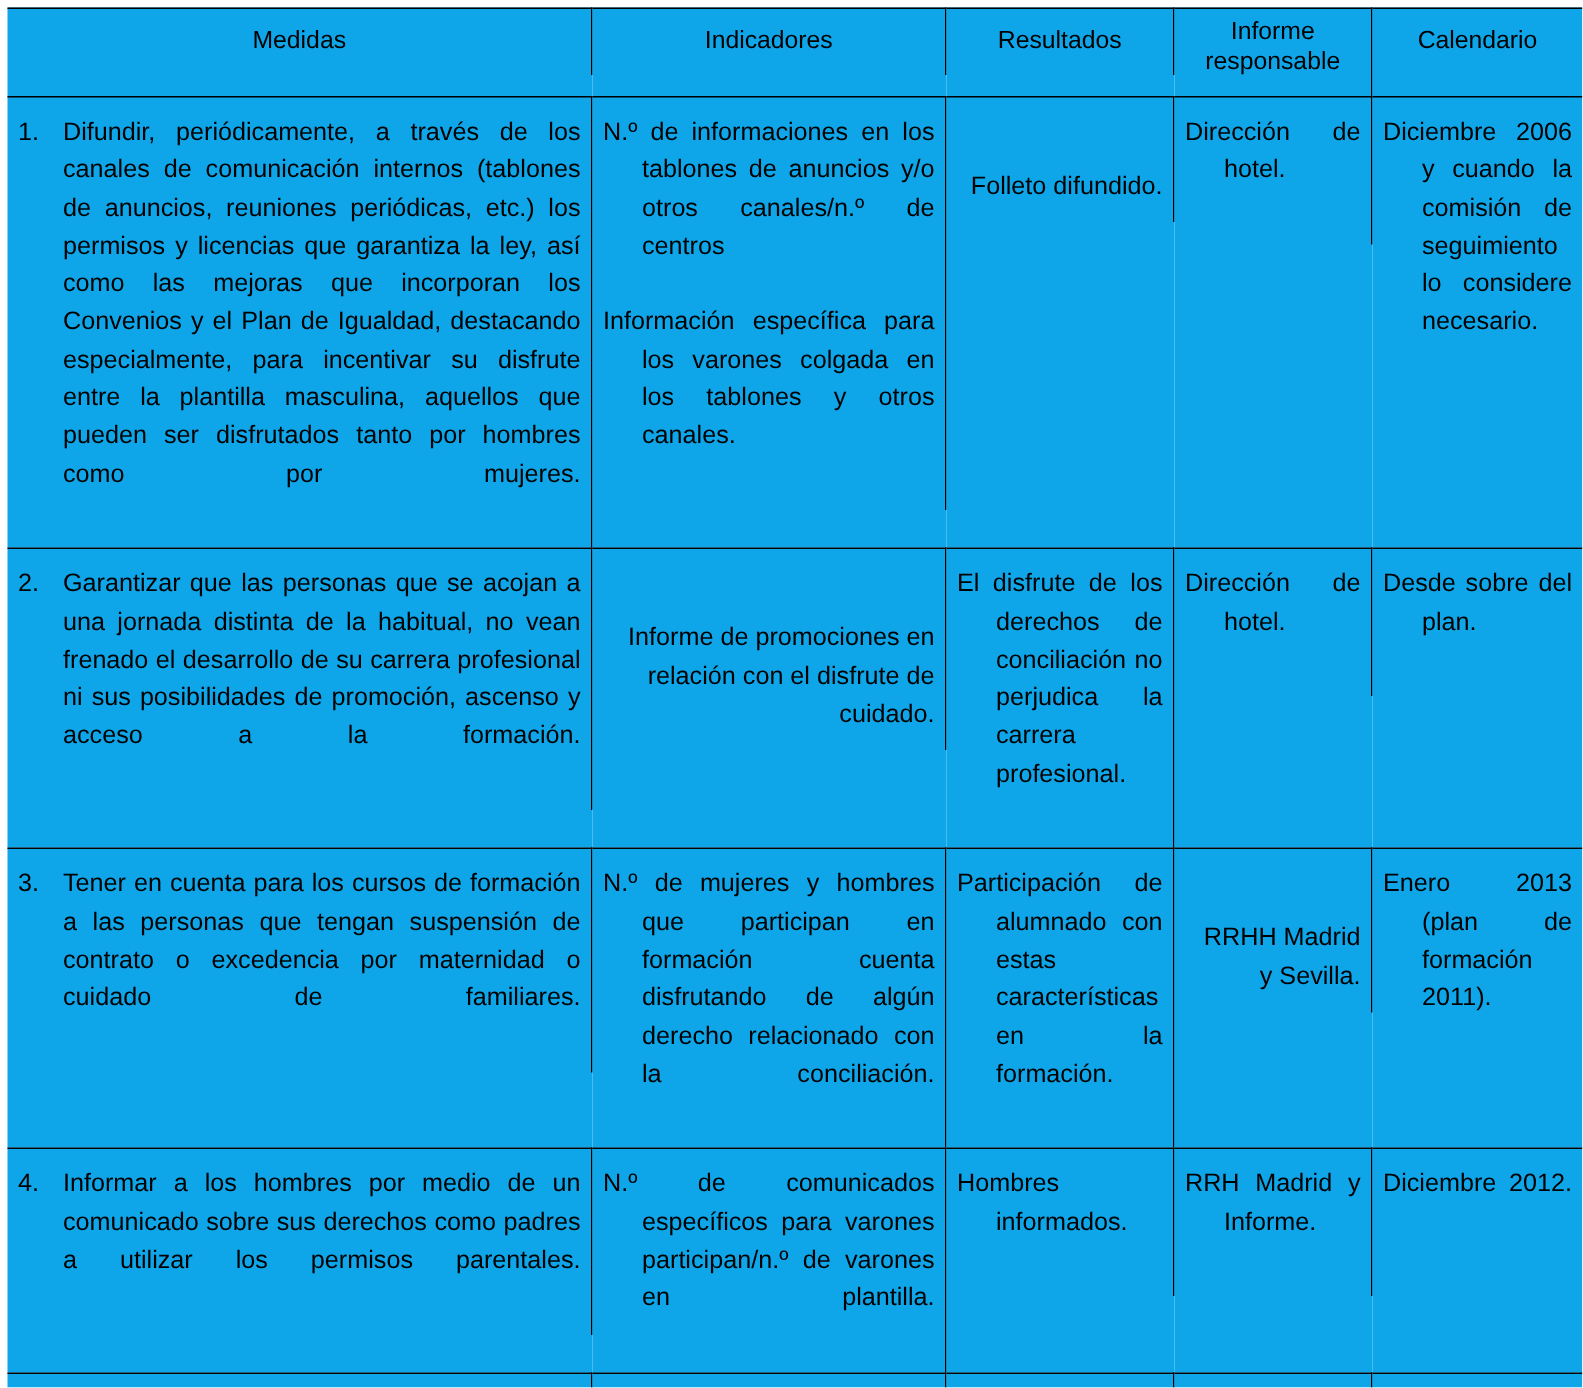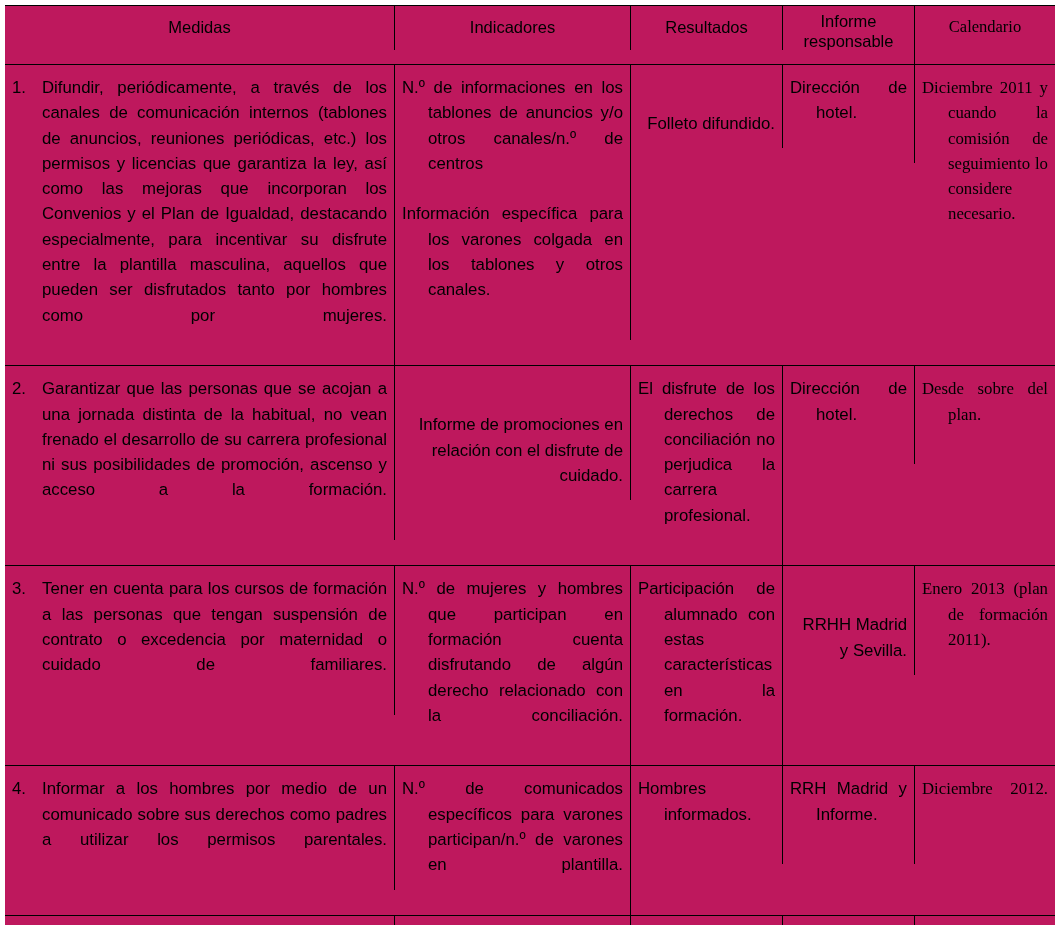--- a/index.html
+++ b/index.html
@@ -29,30 +29,30 @@
   table.plan col.c-medidas     { width: 390px; }
   table.plan col.c-indicadores { width: 236px; }
   table.plan col.c-resultados  { width: 152px; }
   table.plan col.c-persona     { width: 132px; }
   table.plan col.c-calendario  { width: 140px; }
 
   table.plan td, table.plan th {
     vertical-align: top;
     padding: 0;
     border: 0;
-    background: #be185d;
+    background: #0ea5e9;
   }
 
   
   .cell {
     border-right: 1.2px solid #000000;
     box-sizing: border-box;
     height: 100%;
   }
-  .cell.last { border-right: 0; font-family: Liberation Serif, serif; }
+  .cell.last { border-right: 0; }
 
   
   tr.header-row > td > .cell { border-bottom: 0; }
   .hrule-top    { border-top: 1.6px solid #000000; }
   .hrule        { border-top: 1.4px solid #000000; }
 
   .header-cell {
     text-align: center;
     font-size: 16.5px;
     line-height: 20px;
@@ -181,21 +181,21 @@
         <td>
           <div class="cell hrule">
             <div class="body-cell">
               <div class="hang">Dirección de hotel.</div>
             </div>
           </div>
         </td>
         <td>
           <div class="cell last hrule">
             <div class="body-cell">
-              <div class="hang">Diciembre 2011 y cuando la comisión de seguimiento lo considere necesario.</div>
+              <div class="hang">Diciembre 2006 y cuando la comisión de seguimiento lo considere necesario.</div>
             </div>
           </div>
         </td>
       </tr>
 
       <tr>
         <td>
           <div class="cell hrule">
             <div class="body-cell">
               <div class="measure">

